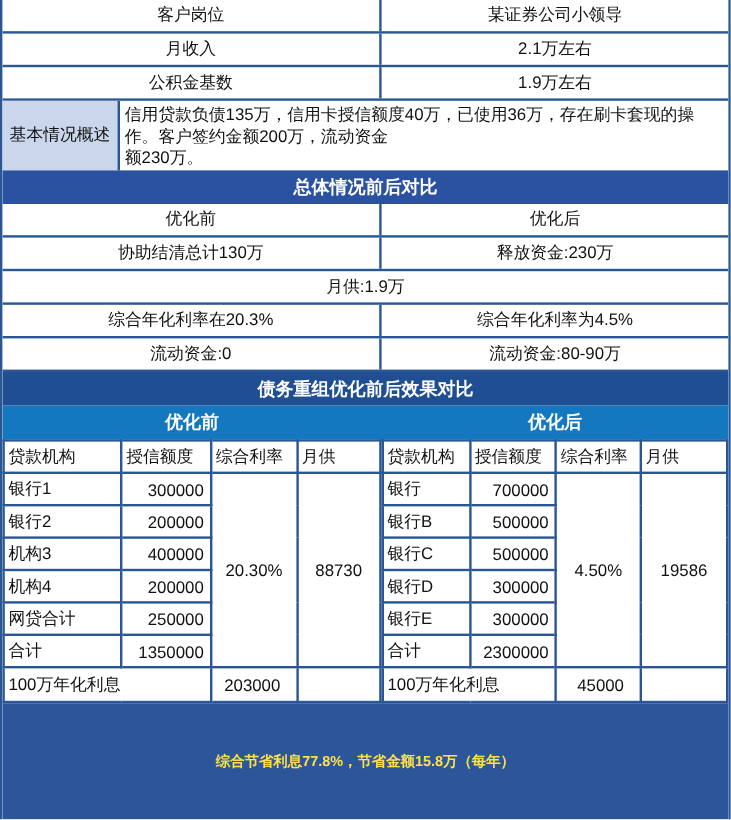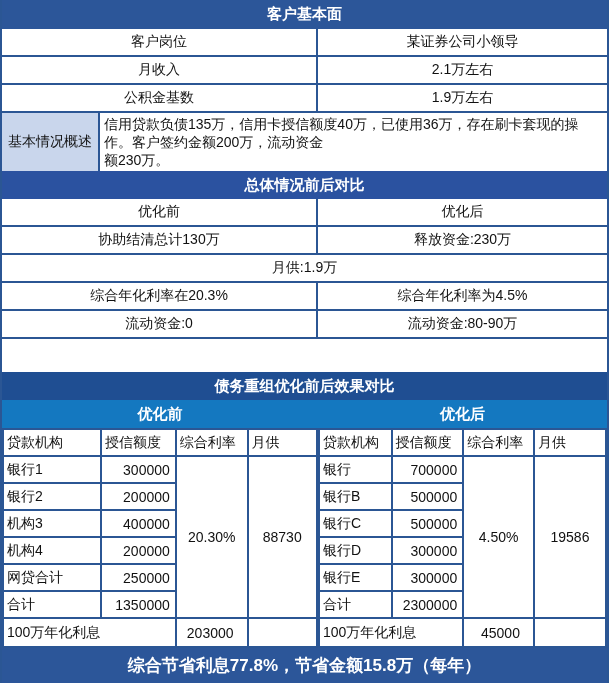--- a/index.html
+++ b/index.html
@@ -24,21 +24,21 @@
     display:flex;flex-direction:column;
     overflow:hidden;background:#fff;
   }
   .hdr{
     color:#fff;font-weight:bold;font-size:15px;
     display:flex;align-items:center;justify-content:center;
     flex:0 0 auto;
   }
   .hdr1{height:29px;background:var(--hdr1);}
   .hdr2{height:28px;background:var(--hdr2);}
-  .hdr3{height:28px;background:var(--hdr3);margin-top:33px;}
+  .hdr3{height:28px;background:var(--hdr3);}
   .row2{
     display:flex;height:28px;flex:0 0 auto;
     border-bottom:2px solid var(--line);
     font-size:14px;
   }
   .row2 .c1{
     width:316px;border-right:2px solid var(--line);
     display:flex;align-items:center;justify-content:center;
   }
   .row2 .c2{
@@ -73,31 +73,30 @@
     text-align:left;padding-left:3px;
     border-top:1px solid var(--gray);
     border-bottom:1px solid var(--gray);
   }
   td.sum{text-align:left;padding-left:3px;}
   td.num{text-align:right;padding-right:5px;}
   td.rate,td.pay{text-align:center;border-radius:28px;}
   td.intlabel{text-align:left;padding-left:3px;}
   td.intval{text-align:right;padding-right:13px;}
   .footer{
-    flex:1;background:var(--footer);color:#ffffff;
-    font-weight:bold;font-size:17px;
+    flex:1;background:var(--footer);color:#fde047;
+    font-weight:bold;font-size:12px;
     display:flex;align-items:center;justify-content:center;
   }
 </style>
 </head>
 <body>
 
 <div class="sheet">
 
-  <div class="hdr hdr1">客户基本面</div>
 
   <div class="row2">
     <div class="c1">客户岗位</div>
     <div class="c2">某证券公司小领导</div>
   </div>
   <div class="row2">
     <div class="c1">月收入</div>
     <div class="c2">2.1万左右</div>
   </div>
   <div class="row2">

